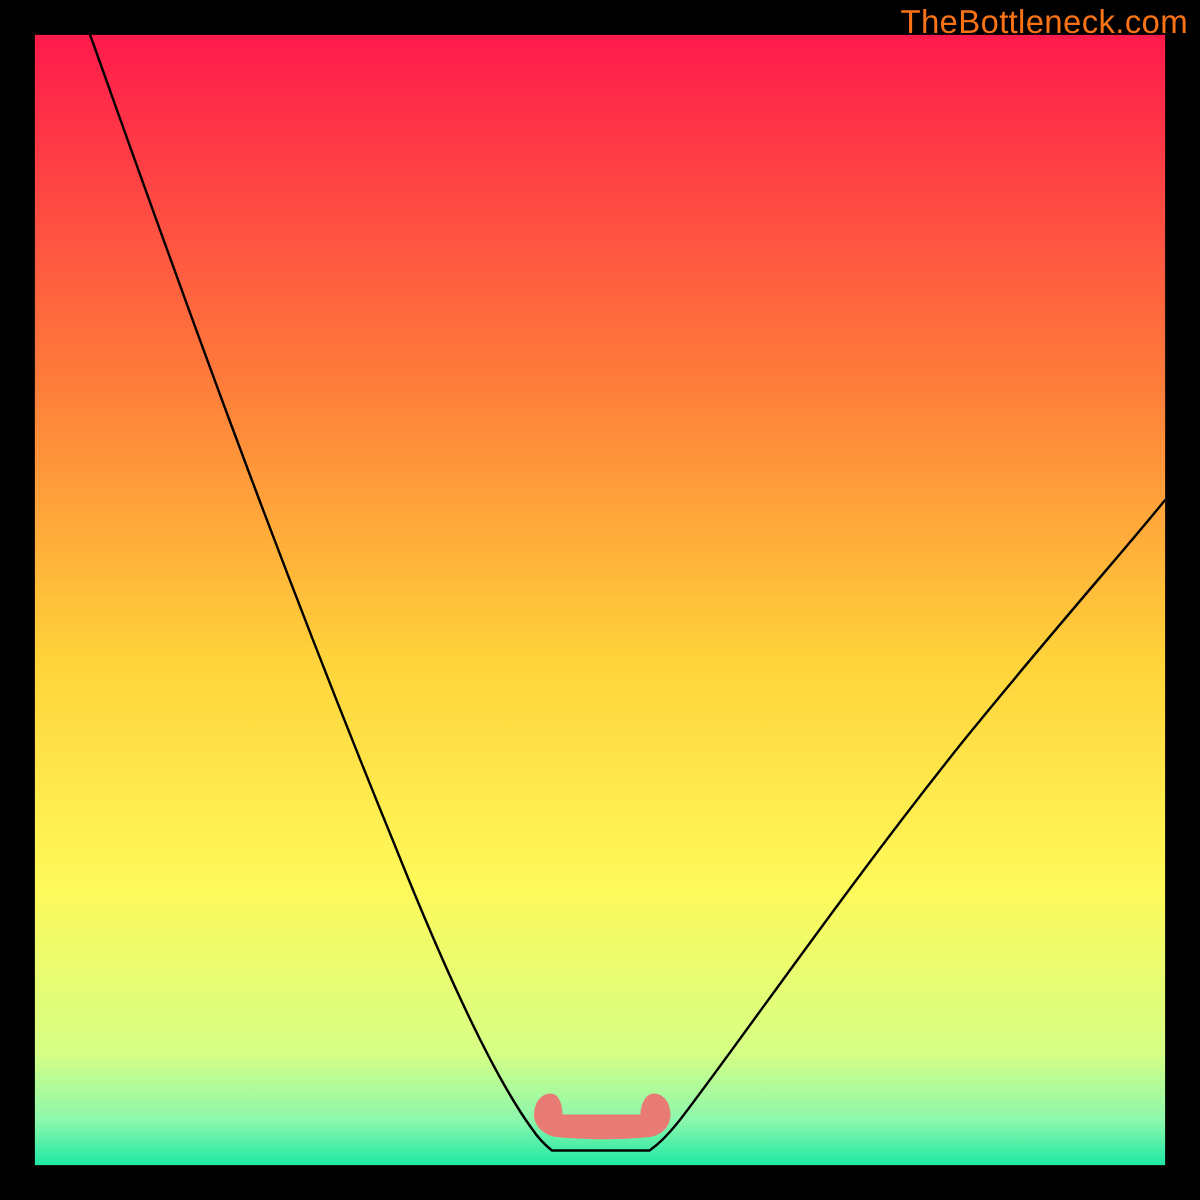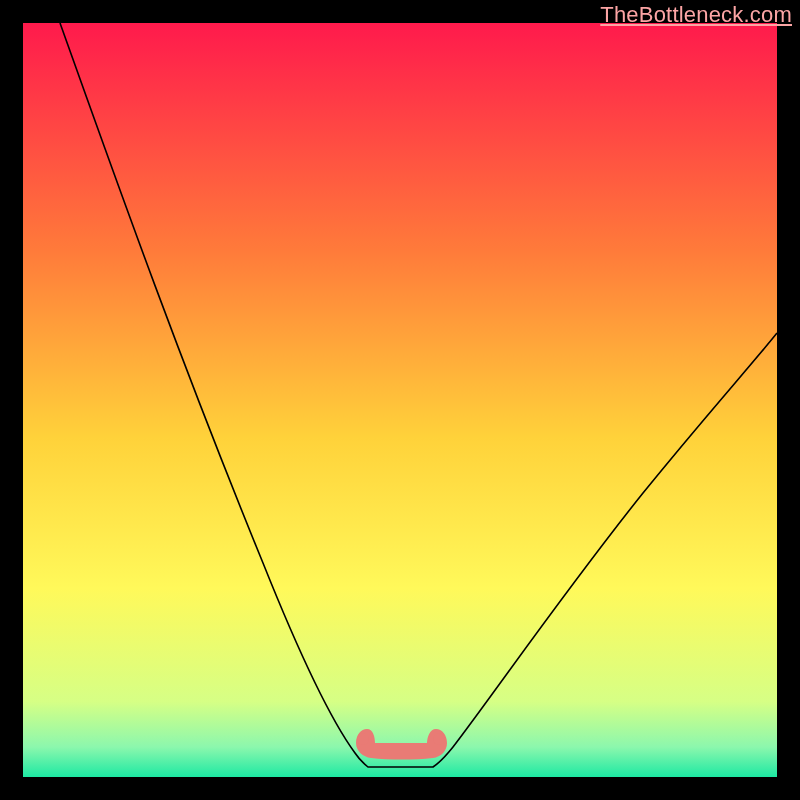--- a/index.html
+++ b/index.html
@@ -29,25 +29,24 @@
   }
   .plot-area svg {
     display: block;
     width: 754px;
     height: 754px;
   }
   .watermark {
     position: absolute;
     top: 2px;
     right: 8px;
-    color: #fca5a5;
+    color: #f97316;
     font-size: 22px;
     letter-spacing: 0.2px;
     font-weight: 400;
-    text-decoration: underline;
   }
 </style>
 </head>
 <body>
 
 <div class="frame">
 
   <div class="plot-area">
     <svg viewBox="0 0 754 754">
       <defs>

